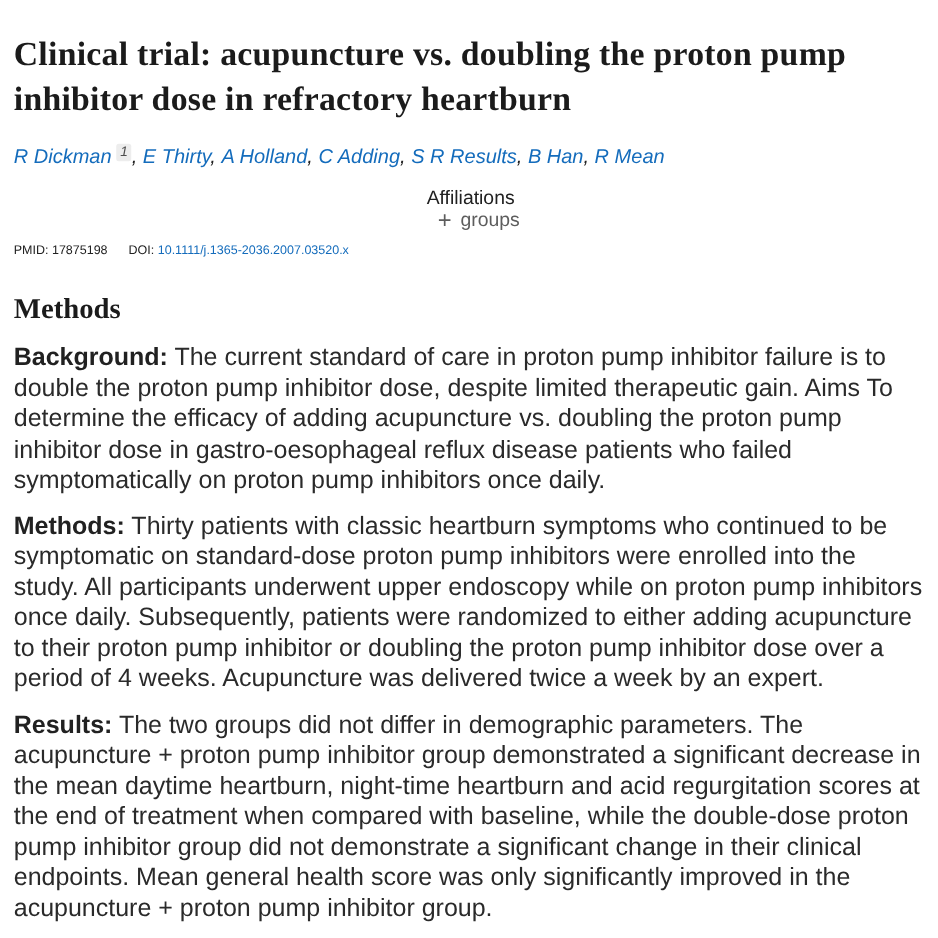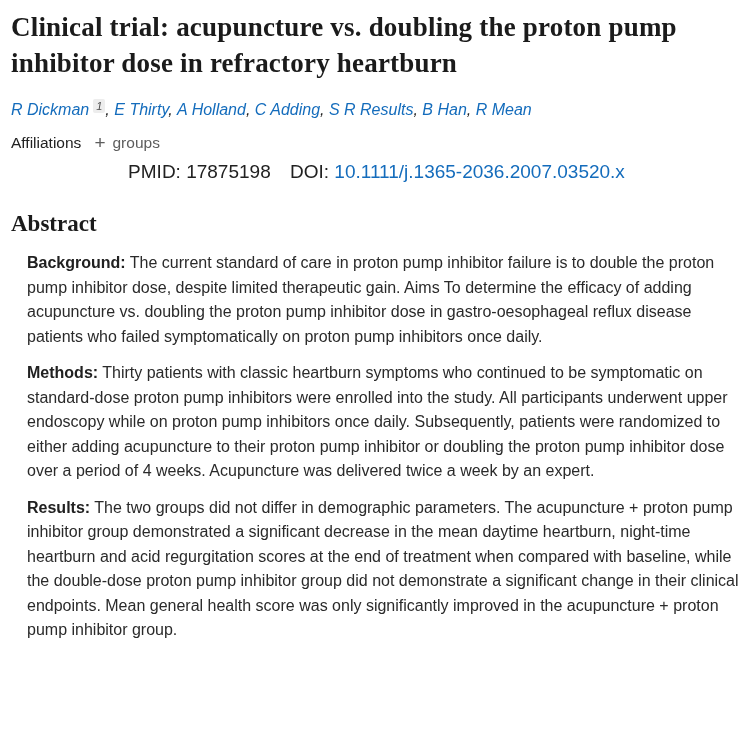--- a/index.html
+++ b/index.html
@@ -4,21 +4,21 @@
 <style>
   * { box-sizing: border-box; }
   html, body { margin: 0; padding: 0; }
   body {
     width: 750px; height: 750px; overflow: hidden;
     background: #ffffff;
     font-family: "Liberation Sans", sans-serif;
     color: #212121;
     -webkit-font-smoothing: antialiased;
   }
-  .page { padding: 9px 8px 0 11px; }
+  .page { padding: 25px 8px 0 11px; }
 
   h1.title {
     font-family: "Liberation Serif", serif;
     font-weight: 700;
     font-size: 27px;
     line-height: 36px;
     letter-spacing: 0.2px;
     color: #1b1b1b;
     margin: 0;
     max-width: 700px;
@@ -43,57 +43,57 @@
     margin-left: 4px;
     vertical-align: 5px;
   }
   .sep { color: #212121; }
 
   .affil-row {
     margin-top: 14px;
     font-size: 15.5px;
     display: flex;
     align-items: center;
+    flex-direction: column;
   }
   .affil-label { color: #212121; }
   .expand-btn {
     display: inline-flex;
     align-items: center;
     gap: 7px;
     margin-left: 13px;
     background: none;
     border: none;
     padding: 0;
     font-family: inherit;
     font-size: 15.5px;
     color: #5d5d5d;
     cursor: pointer;
   }
   .plus { font-size: 19px; line-height: 14px; font-weight: 400; }
 
   .ids-row {
     margin-top: 9px;
-    font-size: 19px;
-    text-align: center;
+    font-size: 10px;
   }
   .doi-group { margin-left: 14px; }
 
   h2.abstract-heading {
     font-family: "Liberation Serif", serif;
     font-weight: 700;
     font-size: 23px;
     line-height: 30px;
     color: #1b1b1b;
     margin: 26px 0 0 0;
   }
 
   .abstract p {
-    font-size: 16px;
+    font-size: 20px;
     line-height: 24.5px;
-    margin: 12px 0 0 16px;
+    margin: 12px 0 0 0;
     color: #2a2a2a;
     max-width: 731px;
   }
   .abstract p b { color: #212121; font-weight: 700; }
 </style>
 </head>
 <body>
 
 <div class="page">
 
@@ -118,21 +118,21 @@
 
   <div class="ids-row">
     <span>PMID:</span>
     <span>17875198</span>
     <span class="doi-group">
       <span>DOI:</span>
       <a>10.1111/j.1365-2036.2007.03520.x</a>
     </span>
   </div>
 
-  <h2 class="abstract-heading">Abstract</h2>
+  <h2 class="abstract-heading">Methods</h2>
 
   <div class="abstract">
     <p><b>Background:</b>
       <span>The current standard of care in proton pump inhibitor failure is to double the proton pump inhibitor dose, despite limited therapeutic gain. Aims To determine the efficacy of adding acupuncture vs. doubling the proton pump inhibitor dose in gastro-oesophageal reflux disease patients who failed symptomatically on proton pump inhibitors once daily.</span></p>
     <p><b>Methods:</b>
       <span>Thirty patients with classic heartburn symptoms who continued to be symptomatic on standard-dose proton pump inhibitors were enrolled into the study. All participants underwent upper endoscopy while on proton pump inhibitors once daily. Subsequently, patients were randomized to either adding acupuncture to their proton pump inhibitor or doubling the proton pump inhibitor dose over a period of 4 weeks. Acupuncture was delivered twice a week by an expert.</span></p>
     <p><b>Results:</b>
       <span>The two groups did not differ in demographic parameters. The acupuncture + proton pump inhibitor group demonstrated a significant decrease in the mean daytime heartburn, night-time heartburn and acid regurgitation scores at the end of treatment when compared with baseline, while the double-dose proton pump inhibitor group did not demonstrate a significant change in their clinical endpoints. Mean general health score was only significantly improved in the acupuncture + proton pump inhibitor group.</span></p>
   </div>
 

